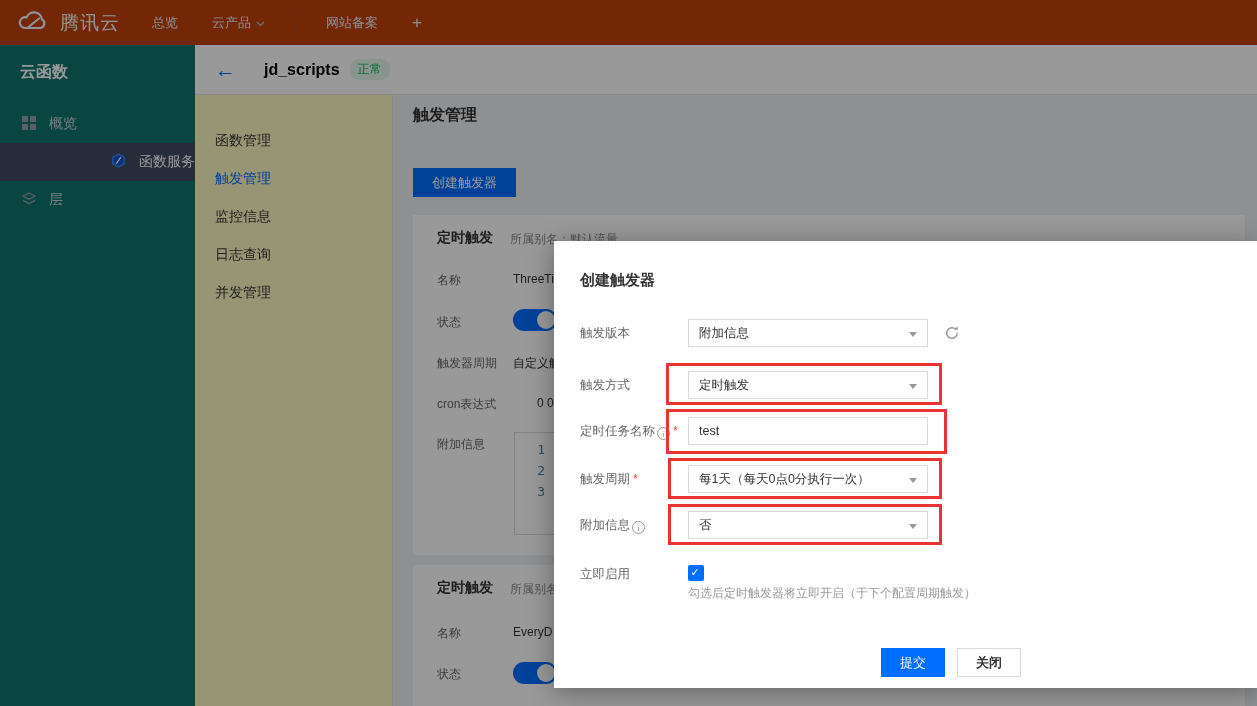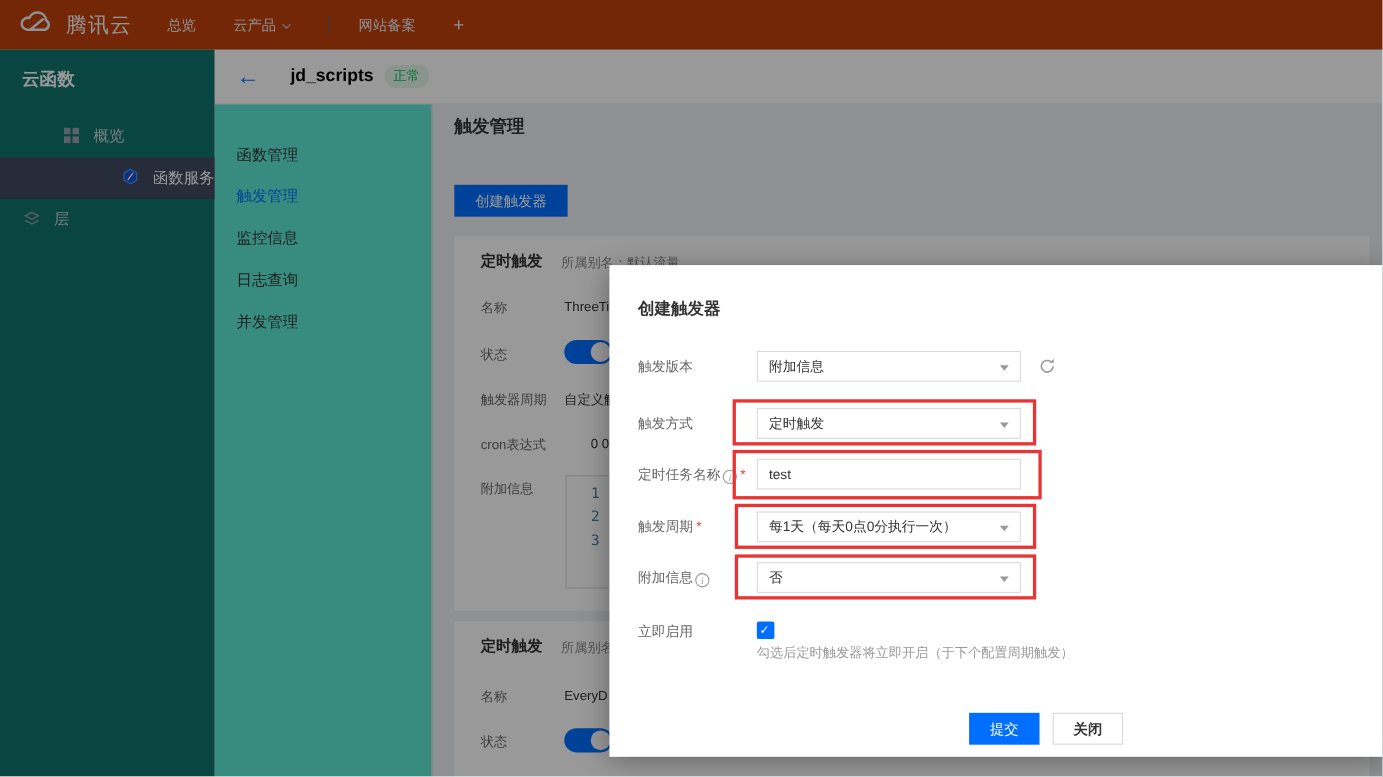--- a/index.html
+++ b/index.html
@@ -22,21 +22,21 @@
   .side-item { height:38px; display:flex; align-items:center; padding-left:46px; color:#ccd2dc; font-size:14px; gap:13px; cursor:pointer; }
   .side-item.active { background:#404a60; color:#ffffff;justify-content:flex-end; }
 
   
   .subheader { position:absolute; left:195px; top:45px; width:1062px; height:50px; background:#ffffff; border-bottom:1px solid #e6e6e6; display:flex; align-items:center; z-index:4; }
   .back-arrow { color:#006eff; font-size:21px; font-weight:bold; margin-left:20px; cursor:pointer; line-height:1; }
   .fn-name { font-size:16px; font-weight:bold; color:#000000; margin-left:28px; }
   .status-pill { margin-left:10px; background:#e6f7ed; color:#0abf5b; font-size:12px; padding:2px 8px; border-radius:9px; }
 
   
-  .subnav { position:absolute; left:195px; top:95px; width:198px; height:611px; background:#5eead4; border-right:1px solid #e6e6e6; z-index:4; padding-top:26px; }
+  .subnav { position:absolute; left:195px; top:95px; width:198px; height:611px; background:#fef9c3; border-right:1px solid #e6e6e6; z-index:4; padding-top:26px; }
   .subnav-item { height:38px; line-height:38px; padding-left:20px; font-size:14px; color:#333333; cursor:pointer; }
   .subnav-item.active { color:#006eff; }
 
   
   .main { position:absolute; left:393px; top:95px; width:864px; height:611px; background:#eef0f4; z-index:3; }
   .page-title { position:absolute; left:20px; top:10px; font-size:16px; font-weight:bold; color:#333333; }
   .create-btn { position:absolute; left:20px; top:73px; width:103px; height:29px; background:#006eff; color:#ffffff; font-size:13px; border:none; cursor:pointer; }
   .card { position:absolute; left:20px; width:832px; background:#ffffff; }
   .card1 { top:120px; height:340px; }
   .card2 { top:470px; height:141px; }
@@ -97,21 +97,21 @@
           </svg>
       </span>
     </div>
     <div class="nav-divider"></div>
     <div class="nav-item">网站备案</div>
     <div class="nav-item nav-plus">+</div>
   </div>
 
   <div class="sidebar">
     <div class="sidebar-title">云函数</div>
-    <div class="side-item" style="margin-top:8px;margin-left:36px;">
+    <div class="side-item" style="margin-top:8px;">
       <span style="margin-left:-24px;">
         <svg width="14" height="14" viewBox="0 0 14 14">
           <rect x="0" y="0" width="6" height="6" fill="#9aa0ac"></rect>
             <rect x="8" y="0" width="6" height="6" fill="#9aa0ac"></rect>
           <rect x="0" y="8" width="6" height="6" fill="#9aa0ac"></rect>
             <rect x="8" y="8" width="6" height="6" fill="#9aa0ac"></rect>
         </svg>
       </span>
       <span>概览</span>
     </div>

